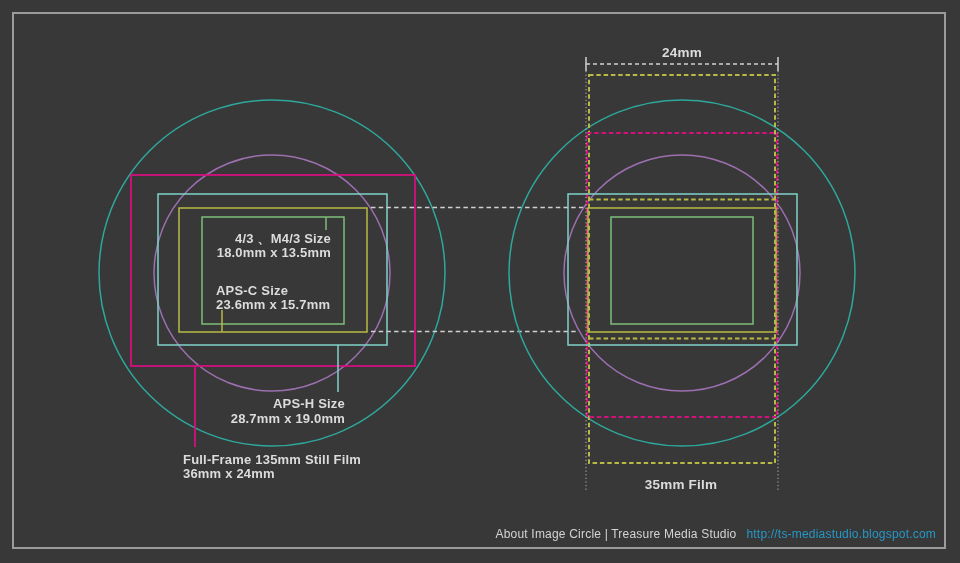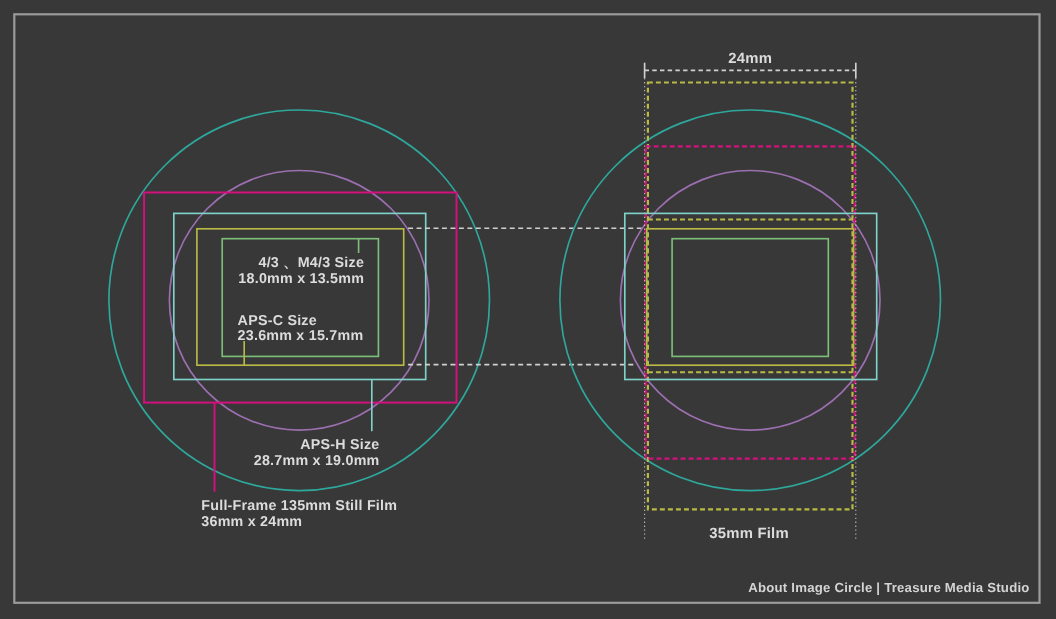--- a/index.html
+++ b/index.html
@@ -3,21 +3,21 @@
 <meta charset="utf-8">
 <style>
   html,body{margin:0;padding:0;background:#383838;}
   #canvas{position:relative;width:960px;height:563px;background:#383838;
           font-family:"Liberation Sans",sans-serif;overflow:hidden;}
   svg{position:absolute;left:0;top:0;display:block;}
   .lbl{fill:#dcdcdc;font-weight:bold;font-size:13px;letter-spacing:0.2px;
        font-family:"Liberation Sans","DejaVu Sans",sans-serif;}
   .lbl-big{font-size:13.5px;}
   .footer{position:absolute;top:527px;right:24px;display:flex;gap:10px;
-          font-size:12px;font-weight:bold;color:#d4d4d4;letter-spacing:0.2px;
+          font-size:12px;font-weight:normal;color:#d4d4d4;letter-spacing:0.2px;
           white-space:nowrap;}
   .footer .url{color:#2697c6;}
 </style>
 </head>
 <body>
 
 <div id="canvas">
   <svg width="960" height="563" viewBox="0 0 960 563" fill="none">
 
     <rect x="13" y="13" width="932" height="535" stroke-width="2" stroke="#9b9b9b"></rect>
@@ -69,14 +69,15 @@
     <line x1="778" y1="57" x2="778" y2="71" stroke-width="1.5" stroke="#d0d0d0"></line>
     <line x1="586" y1="71" x2="586" y2="492" stroke-width="1" stroke-dasharray="1.2 2.4" stroke="#b9b9b9"></line>
     <line x1="778" y1="71" x2="778" y2="492" stroke-width="1" stroke-dasharray="1.2 2.4" stroke="#b9b9b9"></line>
 
     <text x="682" y="57" text-anchor="middle" class="lbl lbl-big">24mm</text>
     <text x="681" y="489" text-anchor="middle" class="lbl lbl-big">35mm Film</text>
   </svg>
 
   <div class="footer">
     <span>About Image Circle | Treasure Media Studio</span>
+    <span class="url">http://ts-mediastudio.blogspot.com</span>
   </div>
 </div>
 
 </body></html>

